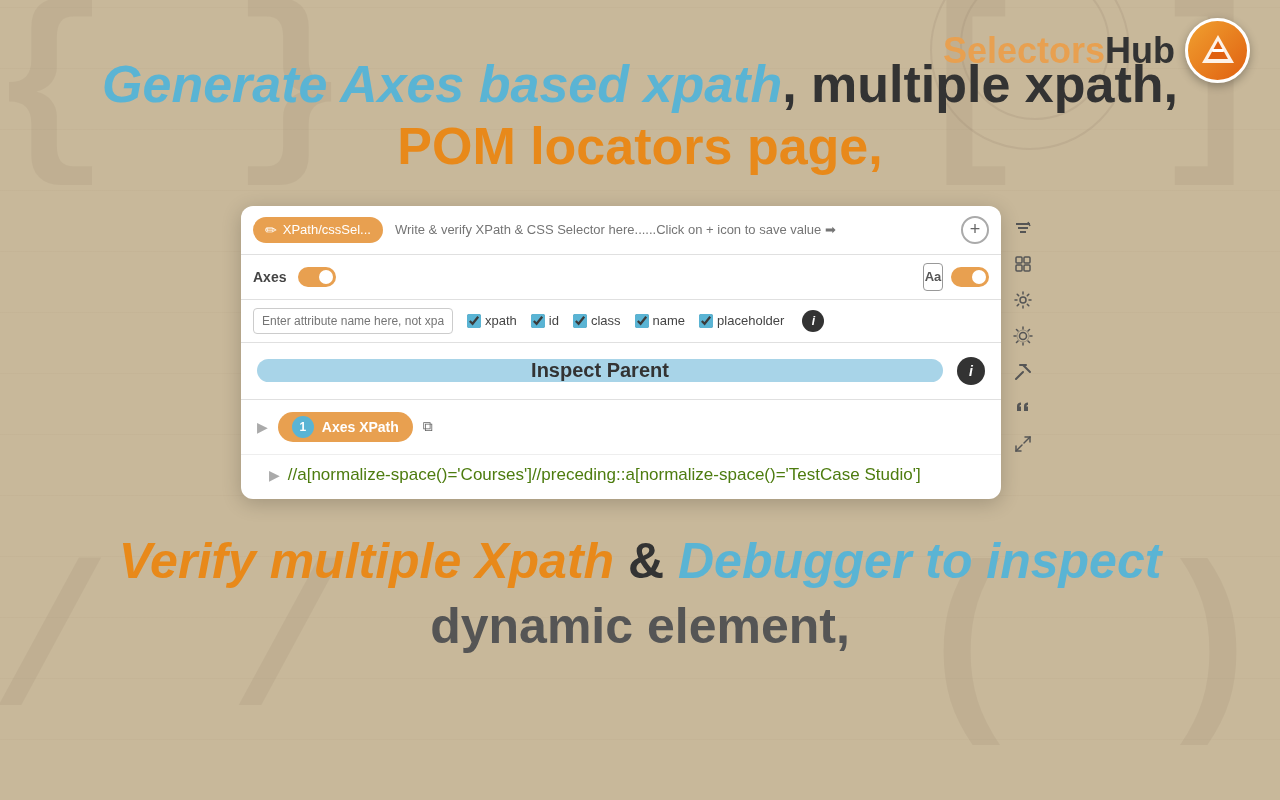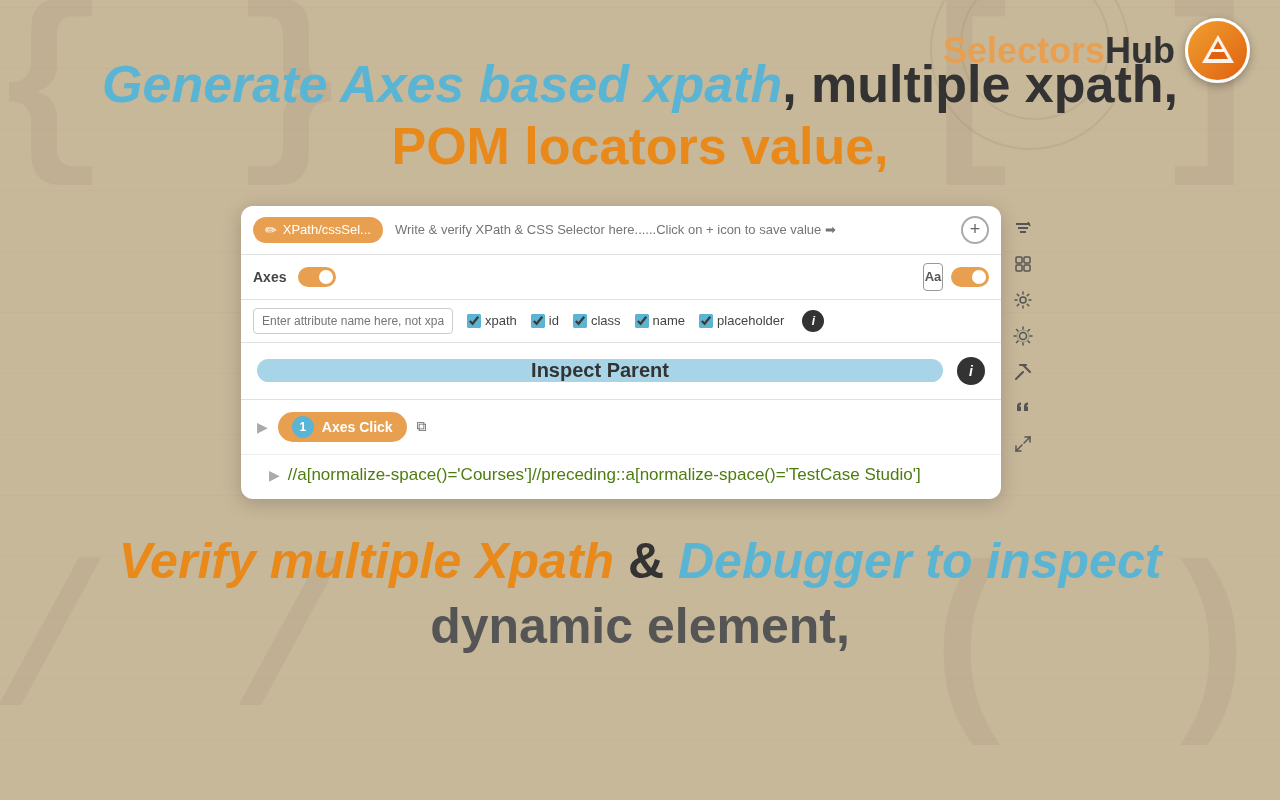--- a/index.html
+++ b/index.html
@@ -533,21 +533,21 @@
         <rect x="14" y="18" width="12" height="3" fill="white" rx="1"></rect>
       </svg>
     </div>
   </div>
 
   <div class="heading-section">
     <div class="heading-line1">
       <span class="heading-axes">Generate Axes based xpath</span><span class="heading-regular">, multiple xpath,</span>
     </div>
     <div class="heading-line2">
-      <span>POM locators value,</span>
+      <span>POM locators page,</span>
     </div>
   </div>
 
   <div class="ui-panel-wrapper">
 
     <div class="ui-panel">
 
       <div class="panel-topbar">
         <div class="xpath-tab">
           <span class="xpath-tab-icon">✏</span>
@@ -595,21 +595,21 @@
 
       <div class="inspect-row">
         <button class="inspect-parent-btn">Inspect Parent</button>
         <div class="info-circle2">i</div>
       </div>
 
       <div class="xpath-result-row">
         <span class="result-arrow">▶</span>
         <div class="axes-badge">
           <span class="badge-num">1</span>
-          <span>Axes Click</span>
+          <span>Axes XPath</span>
         </div>
         <span class="copy-icon">⧉</span>
       </div>
 
       <div class="xpath-value-row">
         <span class="xpath-value-arrow">▶</span>
         <span class="xpath-value-text">//a[normalize-space()='Courses']//preceding::a[normalize-space()='TestCase Studio']</span>
       </div>
 
     </div>

